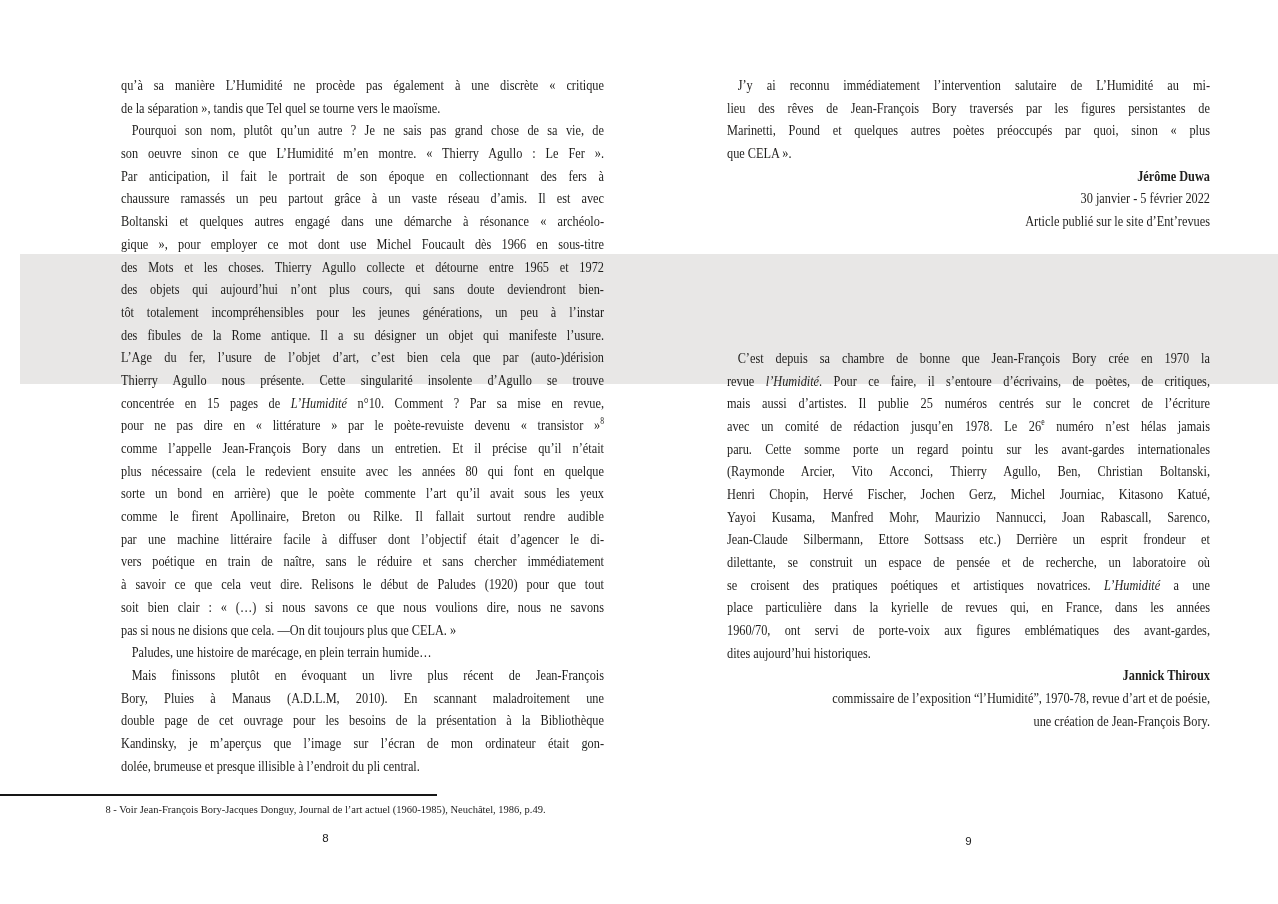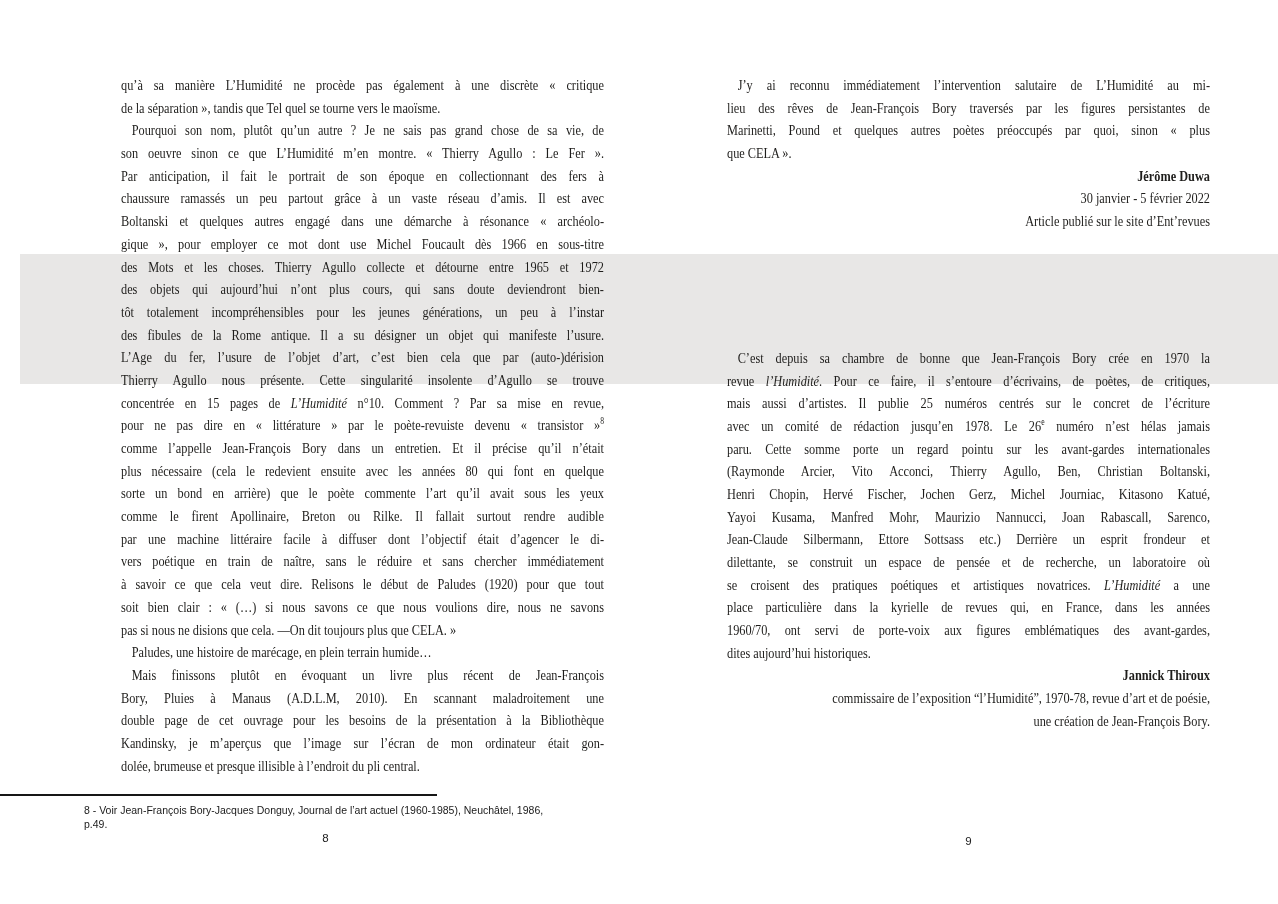--- a/index.html
+++ b/index.html
@@ -21,22 +21,22 @@
   .line.last{text-align:justify;text-align-last:left;}
   .line.indent{text-indent:13px;}
   .line.byline{text-align:right;text-align-last:right;}
   .line.bold{font-weight:700;}
   .it{font-style:italic;}
   .sup{vertical-align:super;font-size:62%;line-height:0;}
   .spacer{height:114px;}
   .rule{position:absolute;left:0;top:794px;width:437px;height:2px;background:#161616;}
   .footnote{
     position:absolute;left:84px;top:803px;width:483px;
-    font-family:Liberation Sans, sans-serif;
-    font-size:10.5px;line-height:14px;color:#1a1a1a;
+    font-family:Liberation Serif, serif;
+    font-size:10.5px;line-height:14px;color:#1a1a1a;text-align:center;
   }
   .pagenum{
     position:absolute;width:483px;text-align:center;
     font-family:"Liberation Sans","DejaVu Sans",sans-serif;
     font-size:11.5px;color:#1a1a1a;
   }
   #pagenum-left{left:84px;top:832px;}
   #pagenum-right{left:727px;top:835px;}
 </style>
 </head>

